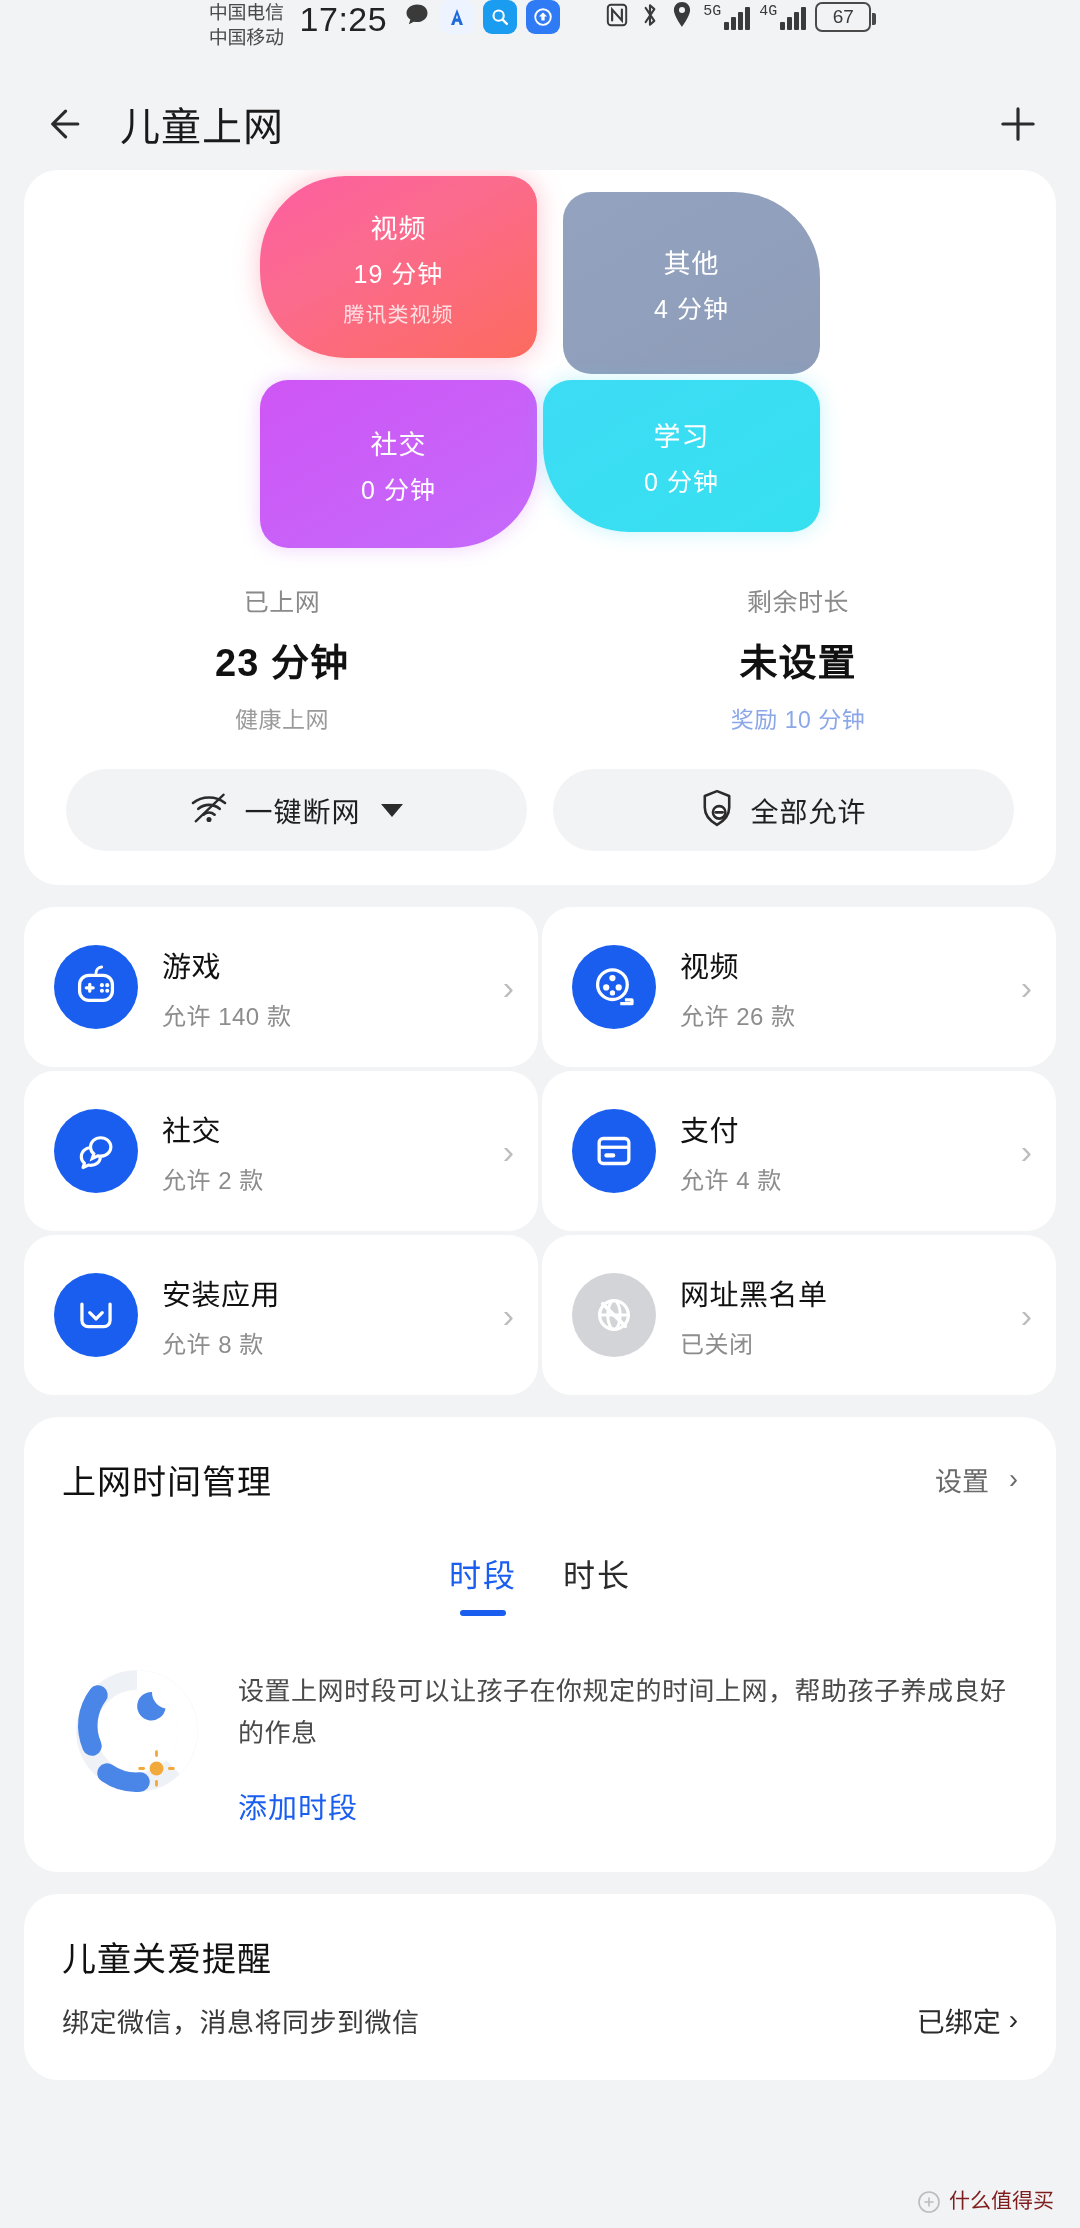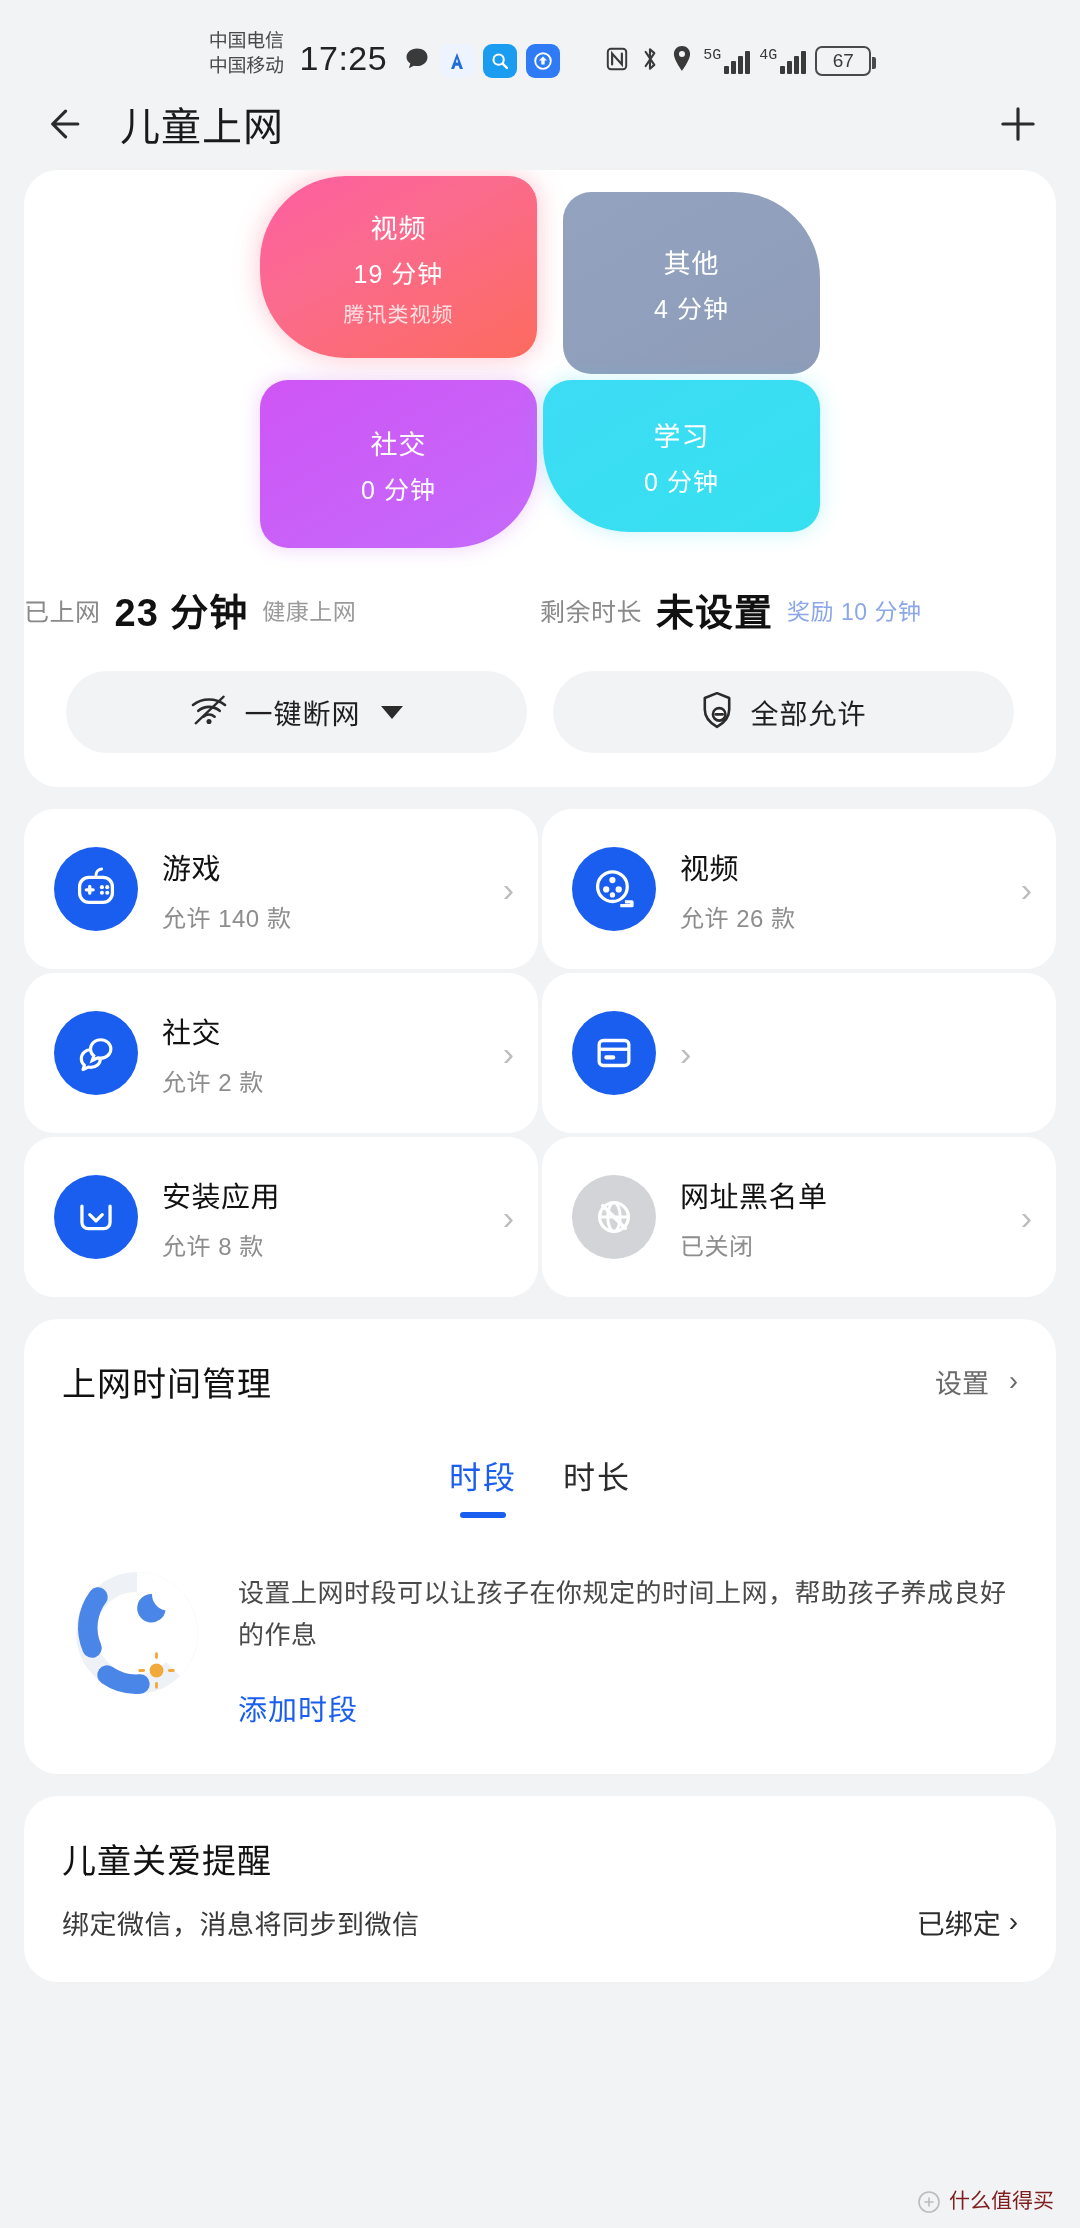--- a/index.html
+++ b/index.html
@@ -7,21 +7,21 @@
   body {
     font-family:"Liberation Sans","DejaVu Sans",sans-serif;
     background:#f1f3f5;
     overflow:hidden;
     position:relative;
   }
 
   
   .statusbar{
     height:78px; width:100%;
-    display:flex; align-items:flex-end; justify-content:center;
+    display:flex; align-items:flex-start; justify-content:center;
     padding:0 24px; gap:10px;
   }
   .carriers{
     display:flex; flex-direction:column; justify-content:center;
     font-size:19px; line-height:1.32; color:#4a4a4a; letter-spacing:-.3px;
   }
   .clock{ font-size:34px; color:#232323; letter-spacing:.5px; margin-left:6px;}
   .sb-icons{ display:flex; align-items:center; gap:9px; margin-left:6px;}
   .sb-gap{ width:26px; }
   .sq{ width:34px;height:34px;border-radius:9px;display:flex;align-items:center;justify-content:center;
@@ -83,21 +83,21 @@
     border-radius:28px 28px 86px 28px;height:168px;
     box-shadow:0 0 20px rgba(198,90,245,.28);
   }
   .tile.study{
     background:linear-gradient(150deg,#3ddcf5 0%,#36e0ef 100%);
     border-radius:28px 28px 28px 86px;height:152px;
     box-shadow:0 0 20px rgba(60,220,245,.3);
   }
 
   .stats{ display:flex;margin-top:34px;}
-  .stat{ flex:1;display:flex;flex-direction:row;align-items:center;gap:14px;}
+  .stat{ flex:1;display:flex;flex-direction:column;align-items:center;gap:14px;}
   .stat .s-label{ font-size:25px;color:#8a8a8a;letter-spacing:.5px;}
   .stat .s-value{ font-size:38px;color:#111;font-weight:bold;letter-spacing:1px;}
   .stat .s-note{ font-size:23px;color:#9a9a9a;letter-spacing:.5px;}
   .stat .s-note.link{ color:#8ba7e8;}
 
   .actions{ display:flex;gap:26px;padding:34px 42px 0;}
   .act{
     flex:1;height:82px;background:#f2f3f5;border-radius:42px;
     display:flex;align-items:center;justify-content:center;gap:16px;cursor:pointer;
   }
@@ -361,20 +361,24 @@
   </div>
 
   <div class="cat">
     <div class="cat-ic">
       <svg width="50" height="50" viewBox="0 0 32 32">
         <rect x="6.5" y="8" width="19" height="16" rx="2.6" fill="none" stroke="#fff" stroke-width="2.1"></rect>
         <path d="M6.5 13.6h19" stroke="#fff" stroke-width="2.1"></path>
         <rect x="9.8" y="17.5" width="7" height="2.6" rx="1.3" fill="#fff"></rect>
       </svg>
     </div>
+    <div class="cat-txt">
+      <div class="cat-name">支付</div>
+      <div class="cat-sub">允许 4 款</div>
+    </div>
     <div class="chev">›</div>
   </div>
 
   <div class="cat">
     <div class="cat-ic">
       <svg width="50" height="50" viewBox="0 0 32 32">
         <path d="M7 9v10.5c0 2.2 1.8 4 4 4h10c2.2 0 4-1.8 4-4V9" fill="none" stroke="#fff" stroke-width="2.1" stroke-linecap="round"></path>
         <path d="M12 14.5l4 4 4-4" fill="none" stroke="#fff" stroke-width="2.1" stroke-linecap="round" stroke-linejoin="round"></path>
       </svg>
     </div>

